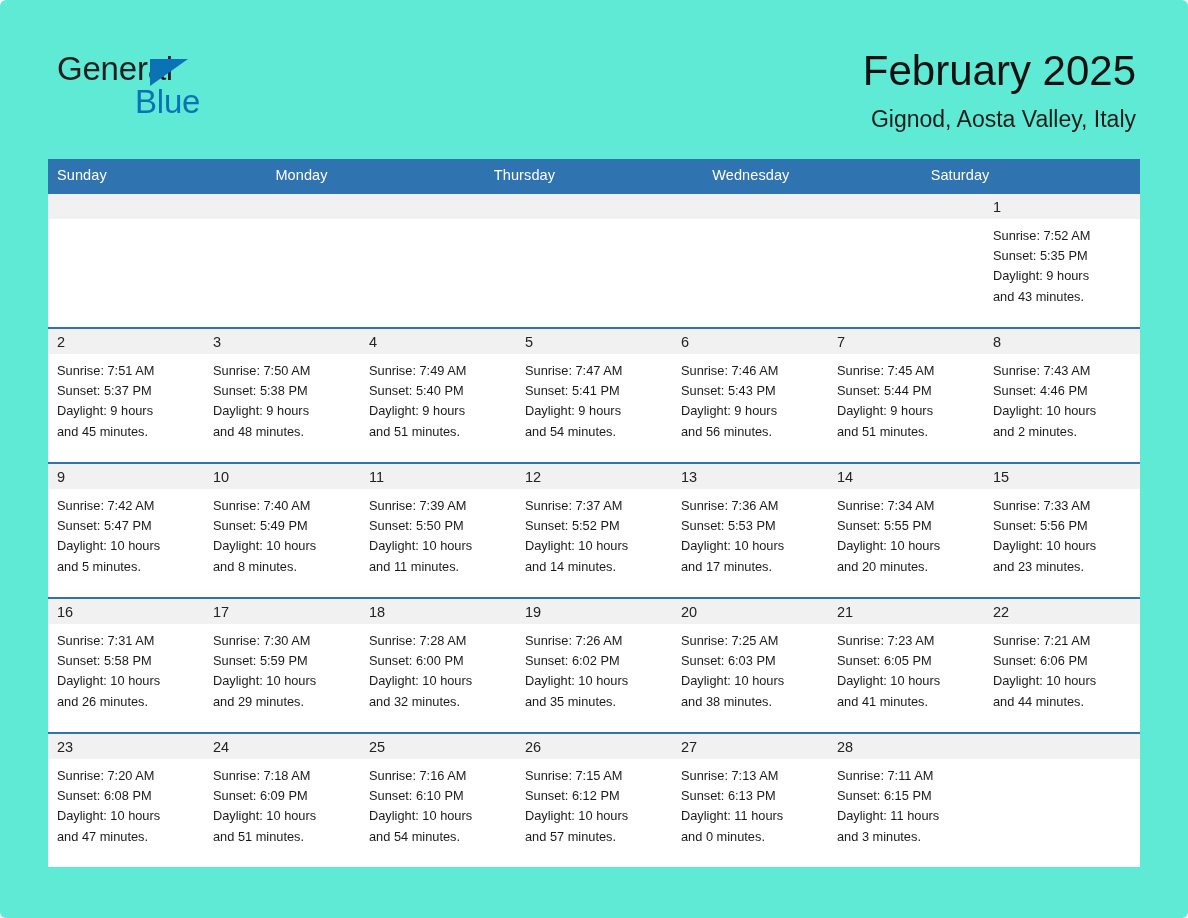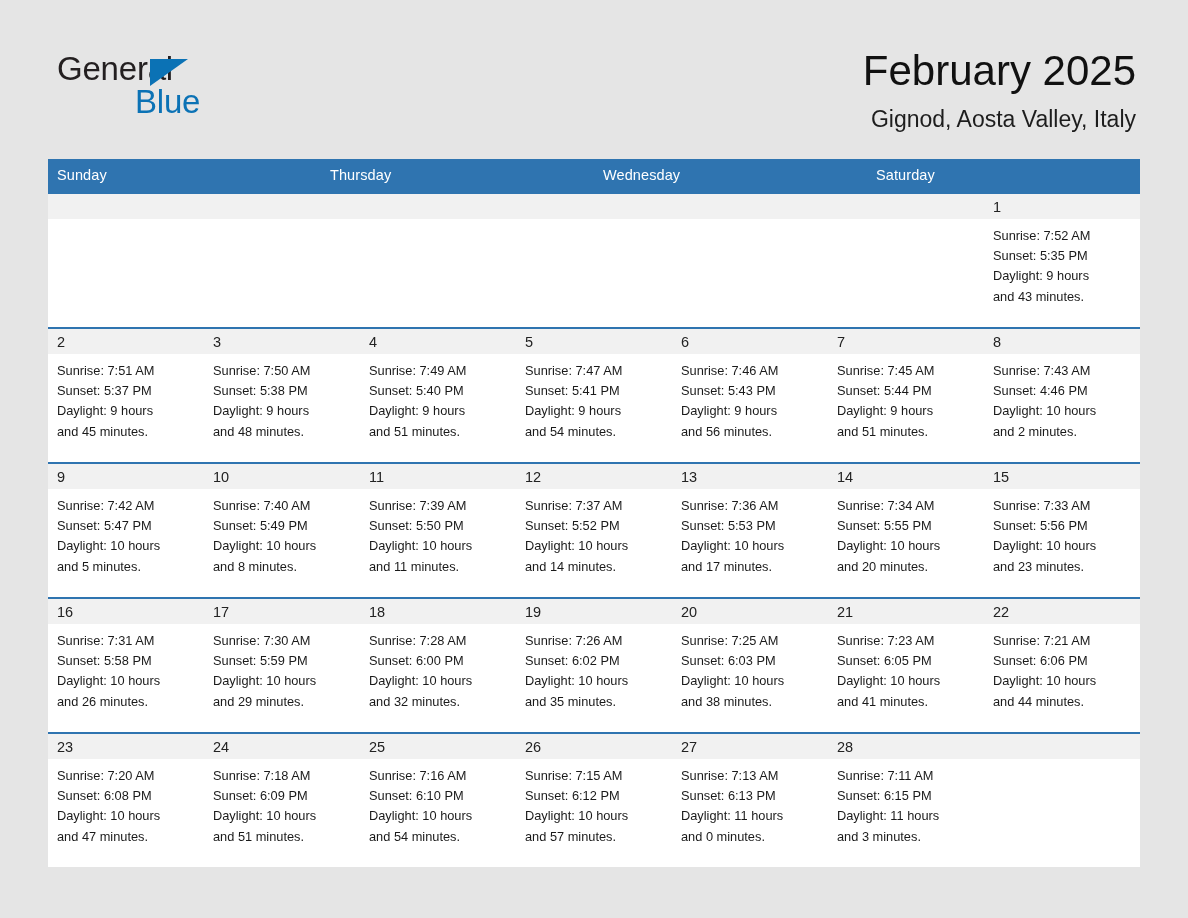--- a/index.html
+++ b/index.html
@@ -8,22 +8,23 @@
     width: 1188px;
     height: 918px;
     background: #ffffff;
     font-family: "Liberation Sans", sans-serif;
   }
 
   .page {
     position: relative;
     width: 1188px;
     height: 918px;
-    background: #e5e5e5;
+    background: #5eead4;
     overflow: hidden;
+    border-radius: 6px;
   }
 
   
   .header {
     display: flex;
     align-items: flex-start;
     justify-content: space-between;
     padding: 44px 52px 0 57px;
     height: 118px;
   }
@@ -155,20 +156,21 @@
     <div class="title-block">
       <h1 class="cal-title">February 2025</h1>
       <div class="cal-subtitle">Gignod, Aosta Valley, Italy</div>
     </div>
 
   </div>
 
   <div class="calendar">
     <div class="weekday-row">
         <div class="weekday">Sunday</div>
+        <div class="weekday">Monday</div>
         <div class="weekday">Thursday</div>
         <div class="weekday">Wednesday</div>
         <div class="weekday">Saturday</div>
       </div>
     <div id="weeks-container">
         <div class="week-row r0">
           <div class="day-cell empty">
             <div class="day-num-band"><span class="day-num"></span></div>
             <div class="day-body"></div>
           </div>

